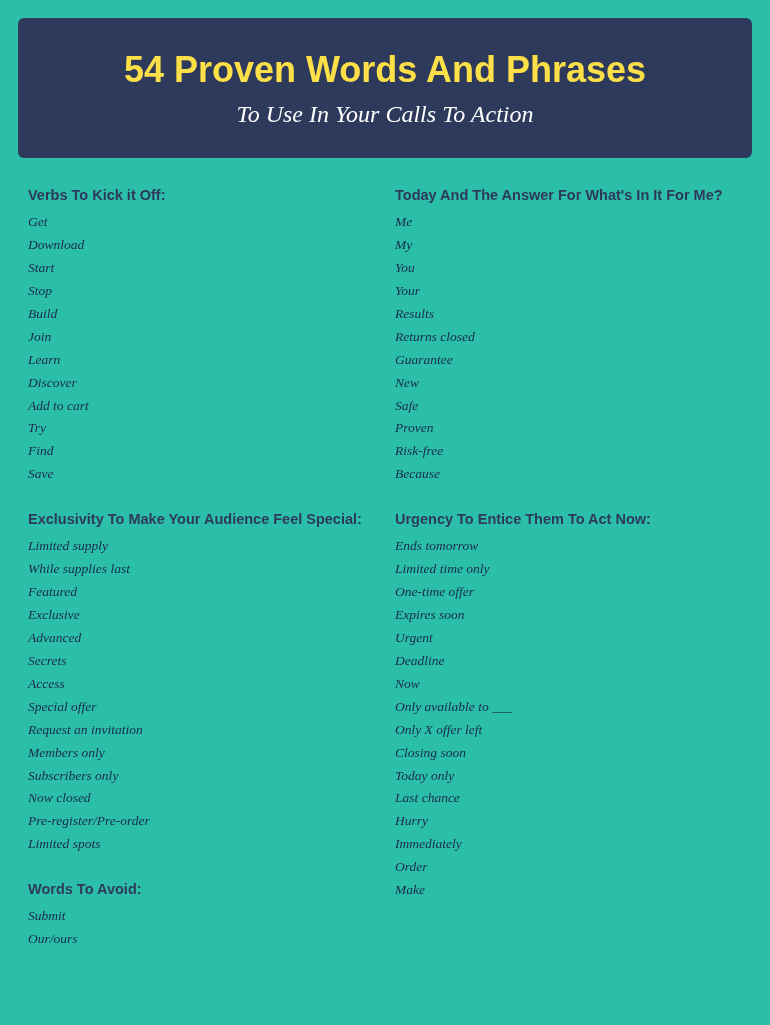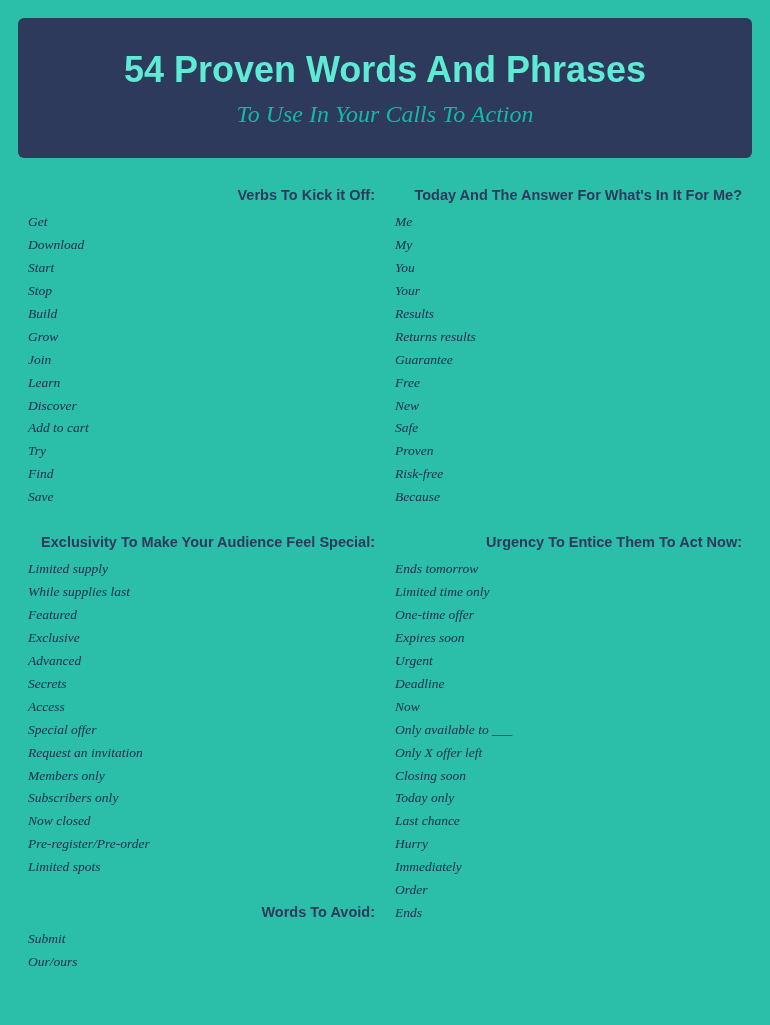--- a/index.html
+++ b/index.html
@@ -19,30 +19,30 @@
 
     .header-box {
       background-color: #2d3a5c;
       border-radius: 6px;
       padding: 30px 20px 30px 20px;
       margin-bottom: 28px;
       text-align: center;
     }
 
     .header-title {
-      color: #5eead4;
+      color: #fde047;
       font-size: 36px;
       font-weight: bold;
       font-family: Arial, sans-serif;
       line-height: 1.2;
       margin-bottom: 8px;
     }
 
     .header-subtitle {
-      color: #14b8a6;
+      color: #ffffff;
       font-size: 24px;
       font-style: italic;
       font-family: Georgia, serif;
       margin-top: 10px;
     }
 
     .content-area {
       display: flex;
       gap: 20px;
       padding: 0 10px;
@@ -56,21 +56,20 @@
       margin-bottom: 24px;
     }
 
     .section-title {
       color: #2d3a5c;
       font-size: 14.5px;
       font-weight: bold;
       font-family: Arial, sans-serif;
       margin-bottom: 6px;
       line-height: 1.3;
-      text-align: right;
     }
 
     .section-item {
       color: #1a2a4a;
       font-size: 13.5px;
       font-style: italic;
       font-family: Georgia, serif;
       line-height: 1.7;
     }
   </style>
@@ -87,21 +86,20 @@
   <div class="content-area">
 
     <div class="column" id="left-col">
         <div class="section">
           <div class="section-title">Verbs To Kick it Off:</div>
           <div class="section-item">Get</div>
           <div class="section-item">Download</div>
           <div class="section-item">Start</div>
           <div class="section-item">Stop</div>
           <div class="section-item">Build</div>
-          <div class="section-item">Grow</div>
           <div class="section-item">Join</div>
           <div class="section-item">Learn</div>
           <div class="section-item">Discover</div>
           <div class="section-item">Add to cart</div>
           <div class="section-item">Try</div>
           <div class="section-item">Find</div>
           <div class="section-item">Save</div>
         </div>
         <div class="section">
           <div class="section-title">Exclusivity To Make Your Audience Feel Special:</div>
@@ -128,23 +126,22 @@
       </div>
 
     <div class="column" id="right-col">
         <div class="section">
           <div class="section-title">Today And The Answer For What's In It For Me?</div>
           <div class="section-item">Me</div>
           <div class="section-item">My</div>
           <div class="section-item">You</div>
           <div class="section-item">Your</div>
           <div class="section-item">Results</div>
-          <div class="section-item">Returns results</div>
+          <div class="section-item">Returns closed</div>
           <div class="section-item">Guarantee</div>
-          <div class="section-item">Free</div>
           <div class="section-item">New</div>
           <div class="section-item">Safe</div>
           <div class="section-item">Proven</div>
           <div class="section-item">Risk-free</div>
           <div class="section-item">Because</div>
         </div>
         <div class="section">
           <div class="section-title">Urgency To Entice Them To Act Now:</div>
           <div class="section-item">Ends tomorrow</div>
           <div class="section-item">Limited time only</div>
@@ -154,19 +151,19 @@
           <div class="section-item">Deadline</div>
           <div class="section-item">Now</div>
           <div class="section-item">Only available to ___</div>
           <div class="section-item">Only X offer left</div>
           <div class="section-item">Closing soon</div>
           <div class="section-item">Today only</div>
           <div class="section-item">Last chance</div>
           <div class="section-item">Hurry</div>
           <div class="section-item">Immediately</div>
           <div class="section-item">Order</div>
-          <div class="section-item">Ends</div>
+          <div class="section-item">Make</div>
         </div>
       </div>
 
   </div>
 
 </div>
 
 </body></html>

